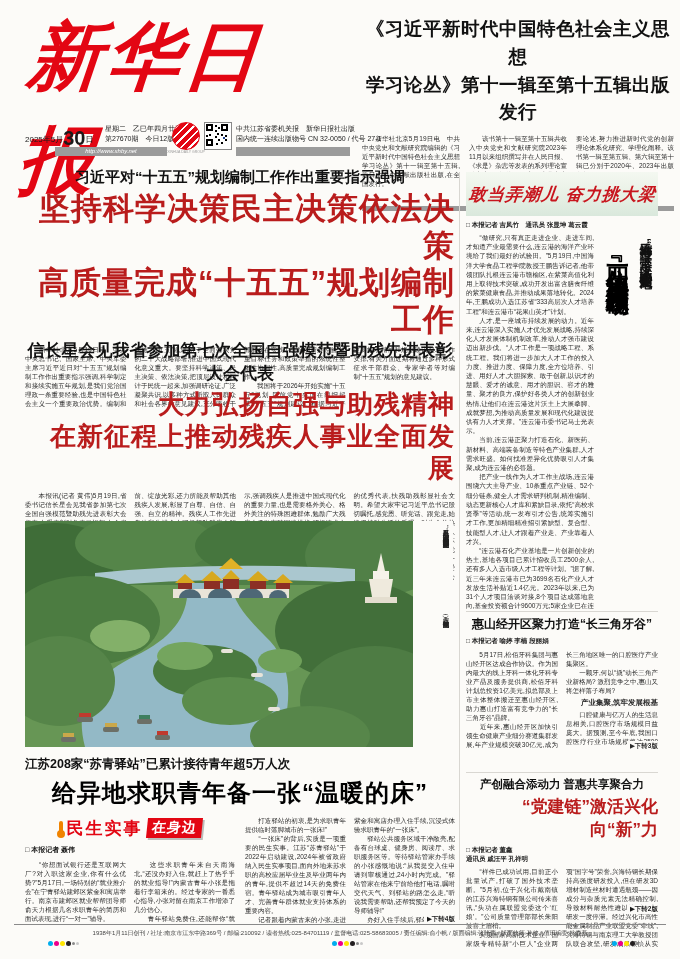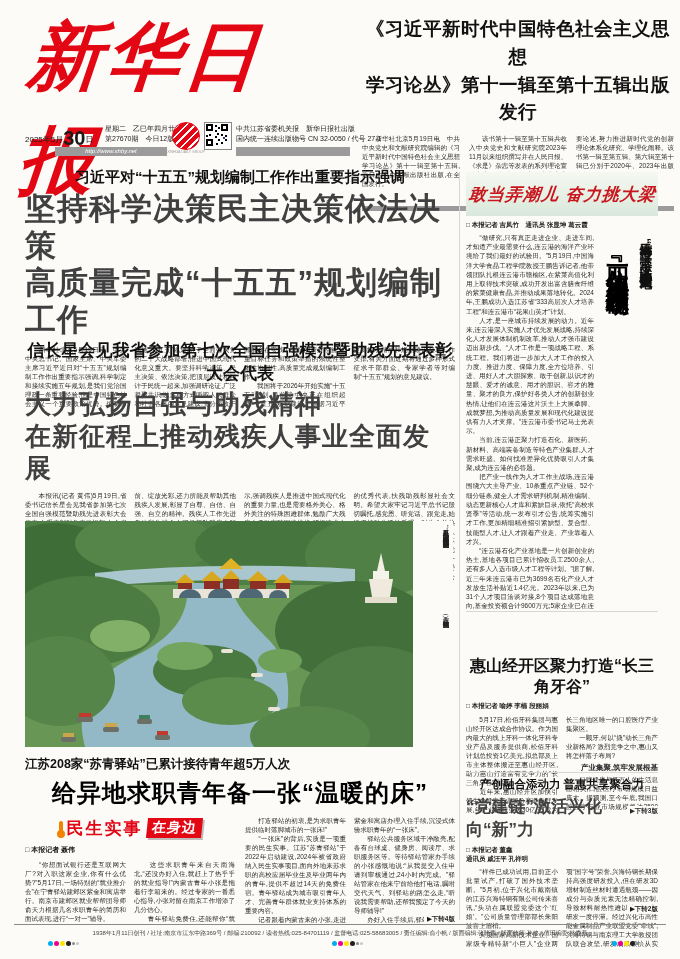--- a/index.html
+++ b/index.html
@@ -32,21 +32,21 @@
   
   .tr-story{left:352px;top:16px;width:312px;margin-left:10px;}
   .tr-h{font-family:"Liberation Serif","DejaVu Serif",serif;font-weight:bold;font-size:18.5px;
     line-height:1.5;text-align:center;letter-spacing:0.5px;color:#111;}
   .tr-body{margin-top:7px;height:64px;column-count:3;column-gap:9px;
     font-size:6.5px;line-height:9px;color:#2b2b2b;}
   .tr-bar{margin-top:8px;height:5px;background:#9b9b9b;}
 
   
   .kicker{font-weight:bold;text-align:center;color:#111;}
-  .bighead{font-weight:900;text-align:left;color:#404040;letter-spacing:1px;}
+  .bighead{font-weight:900;text-align:right;color:#b91c1c;letter-spacing:1px;}
   .bodycols{column-count:4;column-gap:8px;font-size:6.5px;line-height:9px;color:#2b2b2b;}
   .byline{font-size:6.5px;font-weight:bold;color:#222;}
   .jump{position:absolute;right:0;bottom:0;background:#fcfbf8;font-size:6.5px;font-weight:bold;padding-left:3px;}
 
   .lead{left:25px;top:168px;width:430px;}
   .lead .kicker{font-size:15px;}
   .lead .bighead{font-size:31px;line-height:37px;margin-top:3px;}
   .lead .bodycols{margin-top:7px;height:64px;}
 
   .second{left:25px;top:339px;width:430px;}
@@ -95,21 +95,21 @@
   .rs-byline{left:466px;top:221px;width:192px;font-size:6.5px;font-weight:bold;}
   .rs-row{left:466px;top:233px;width:192px;height:376px;display:flex;}
   .rs-body{width:128px;height:376px;font-size:6.5px;line-height:9.2px;color:#2b2b2b;position:relative;}
   .vh-wrap{width:60px;margin-left:4px;display:flex;}
   .vert{writing-mode:vertical-rl;}
   .vh-main{font-size:23px;font-weight:900;letter-spacing:2px;line-height:38px;color:#000;
     padding-top:14px;margin-left:1px;}
   .vh-kicker{font-size:12.5px;font-weight:bold;letter-spacing:1px;line-height:17px;color:#111;}
 
   .tooth{left:466px;top:616px;width:192px;height:150px;}
-  .tooth .kicker{font-size:16px;margin-top:40px;}
+  .tooth .kicker{font-size:12px;}
   .tooth .bighead{font-size:19px;margin-top:3px;letter-spacing:0;}
   .tooth .byline{margin-top:4px;}
   .tooth-body{margin-top:4px;height:100px;column-count:2;column-gap:8px;
     font-size:6.5px;line-height:9px;color:#2b2b2b;position:relative;}
   .subhead{font-weight:bold;text-align:right;font-size:7.5px;margin:3px 0;}
 
   .party{left:466px;top:777px;width:192px;height:140px;}
   .party .kicker{font-size:11.5px;}
   .party .bighead{font-size:17px;margin-top:3px;letter-spacing:0;}
   .party-bylines{margin-top:4px;font-size:6.5px;font-weight:bold;line-height:9px;}

